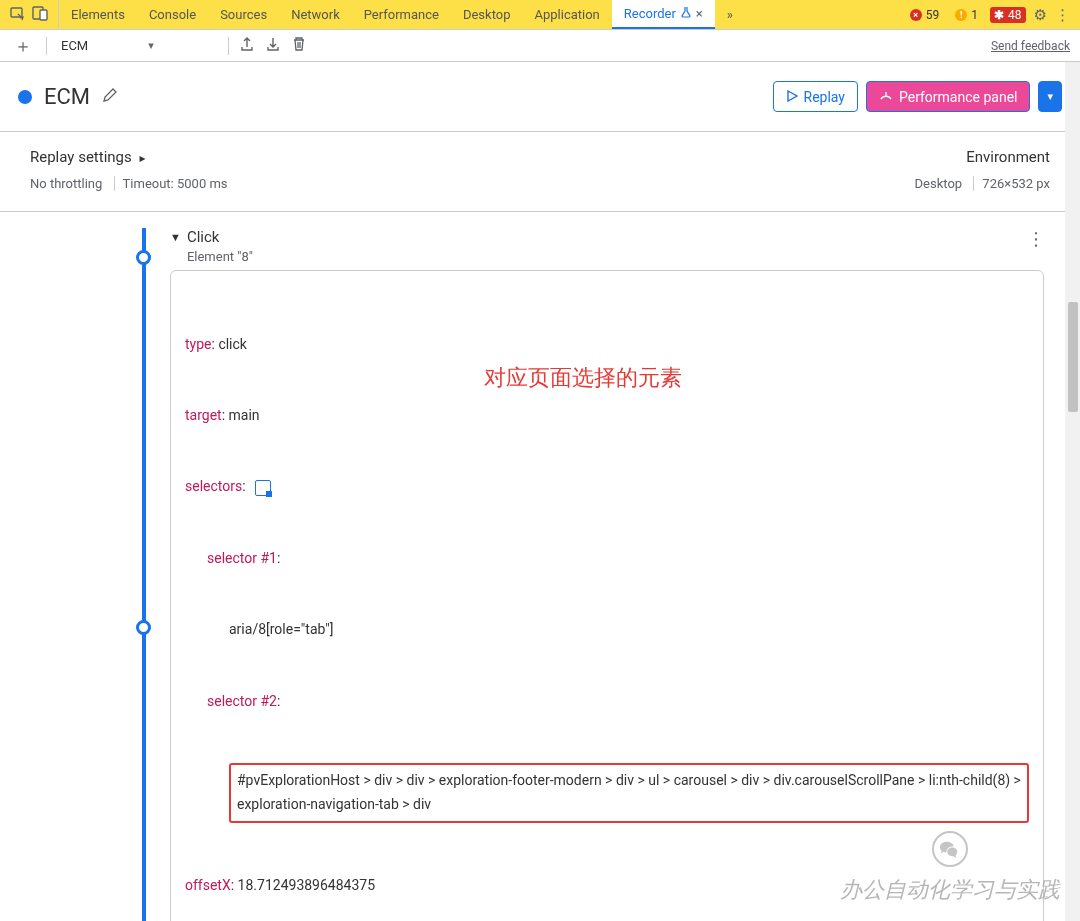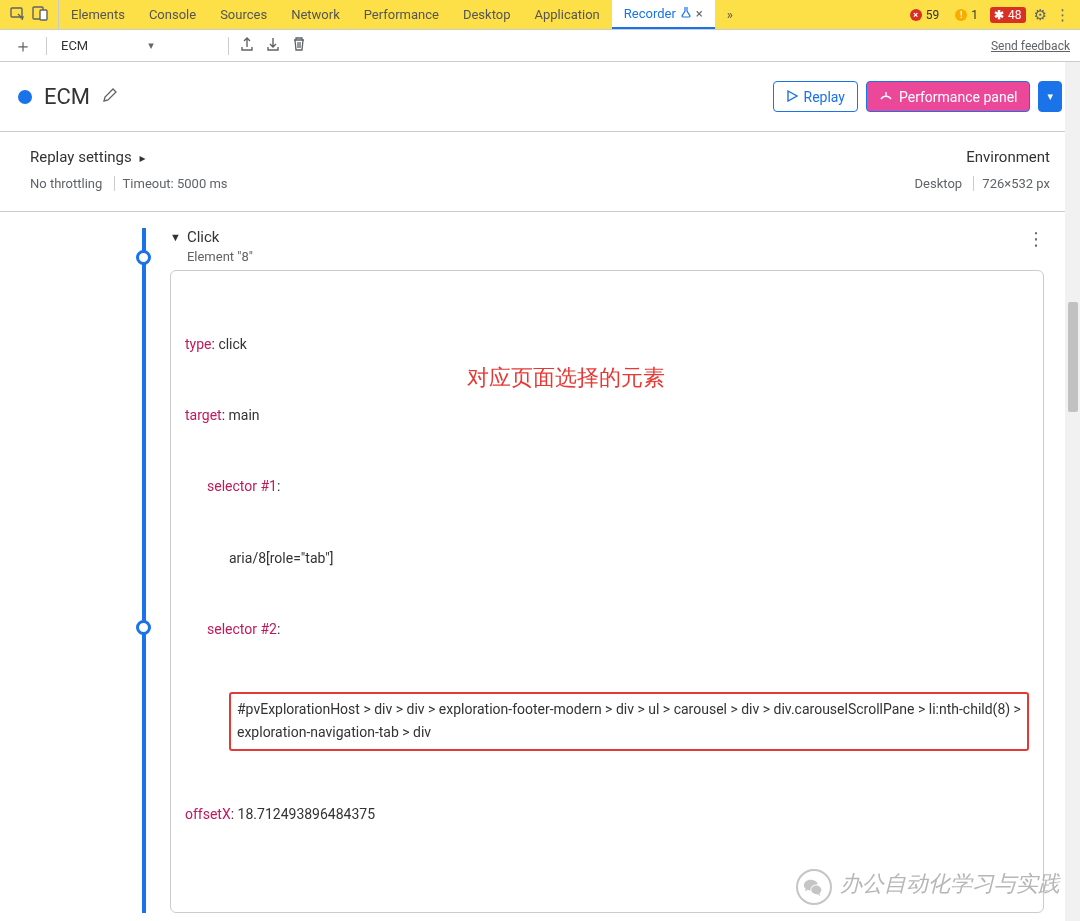--- a/index.html
+++ b/index.html
@@ -62,21 +62,21 @@
 .ind1 { padding-left: 22px; }
 .ind2 { padding-left: 44px; }
 .sel-ico { display: inline-flex; width: 16px; height: 16px; border: 1px solid #1a73e8; border-radius: 2px; vertical-align: middle; margin-left: 6px; position: relative; }
 .sel-ico::before { content: ""; position: absolute; width: 6px; height: 6px; background: #1a73e8; right: -2px; bottom: -2px; }
 .hl-box { border: 2px solid #e53935; border-radius: 3px; padding: 4px 6px; margin: 2px 0 4px 44px; }
 .annot { position: absolute; color: #e53935; font-size: 22px; font-weight: 500; pointer-events: none; }
 
 .scrollbar { position: absolute; right: 0; top: 62px; bottom: 0; width: 15px; background: #f1f1f1; }
 .thumb { position: absolute; right: 2px; width: 10px; background: #c1c1c1; border-radius: 2px; }
 
-.watermark { position: absolute; right: 20px; bottom: 16px; display: flex; align-items: flex-start; gap: 8px; color: #aaa; font-size: 22px; font-style: italic; opacity: 0.85; pointer-events: none; }
+.watermark { position: absolute; right: 20px; bottom: 16px; display: flex; align-items: center; gap: 8px; color: #aaa; font-size: 22px; font-style: italic; opacity: 0.85; pointer-events: none; flex-direction: column; }
 .wm-ico { width: 36px; height: 36px; border-radius: 50%; border: 2px solid #bbb; display: flex; align-items: center; justify-content: center; }
 </style>
 </head>
 <body>
 
 <div class="tabbar">
   <div class="leading-icons">
     <span>
       <svg width="16" height="16" viewBox="0 0 16 16">
           <rect x="1" y="3" width="11" height="9" rx="1" fill="none" stroke="#5f6368" stroke-width="1.4"></rect>
@@ -214,24 +214,25 @@
   <div class="step">
     <div class="step-head">
       <span class="caret">▼</span>
       <div>
         <div class="step-title">Click</div>
         <div class="step-sub">Element "8"</div>
       </div>
       <span class="step-menu">⋮</span>
     </div>
     <div class="step-body" style="position:relative;">
-      <div class="annot" style="top:92px;left:296px;text-align:right;">对应页面选择的元素</div>
+      <div class="annot" style="top:92px;left:313px;text-align:right;">对应页面选择的元素</div>
       <div class="code">
         <div><span class="k">type</span><span class="v">: </span><span class="v">click</span></div>
         <div><span class="k">target</span><span class="v">: </span><span class="v">main</span></div>
+        <div><span class="k">selectors</span><span class="v">: </span><span class="sel-ico"></span></div>
         <div class="ind1"><span class="k">selector #1</span><span class="v">:</span></div>
         <div class="ind2"><span class="v">aria/8[role="tab"]</span></div>
         <div class="ind1"><span class="k">selector #2</span><span class="v">:</span></div>
         <div class="hl-box"><span class="v">#pvExplorationHost &gt; div &gt; div &gt; exploration-footer-modern &gt; div &gt; ul &gt; carousel &gt; div &gt; div.carouselScrollPane &gt; li:nth-child(8) &gt; exploration-navigation-tab &gt; div</span></div>
         <div><span class="k">offsetX</span><span class="v">: </span><span class="v">18.712493896484375</span></div>
         
       </div>
 
     </div>
   </div>

